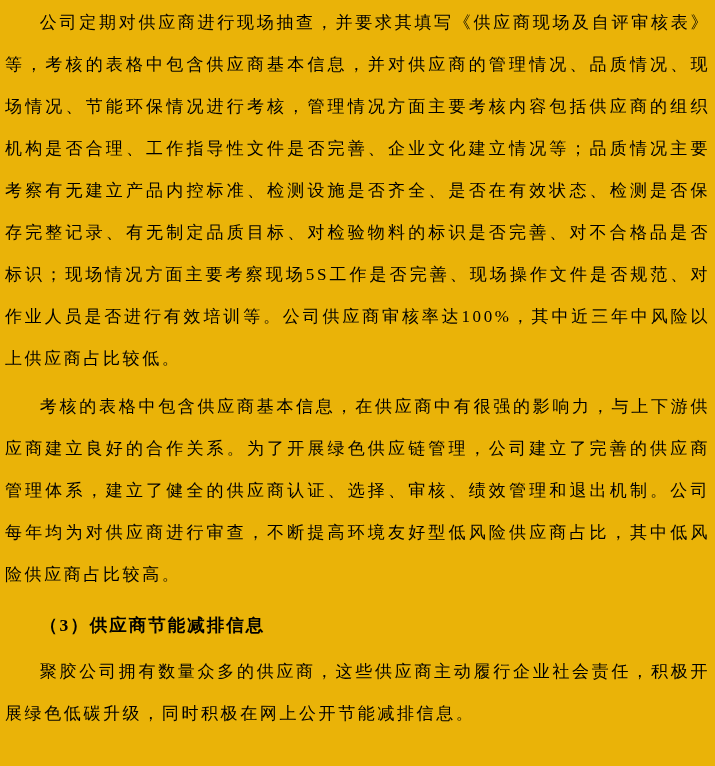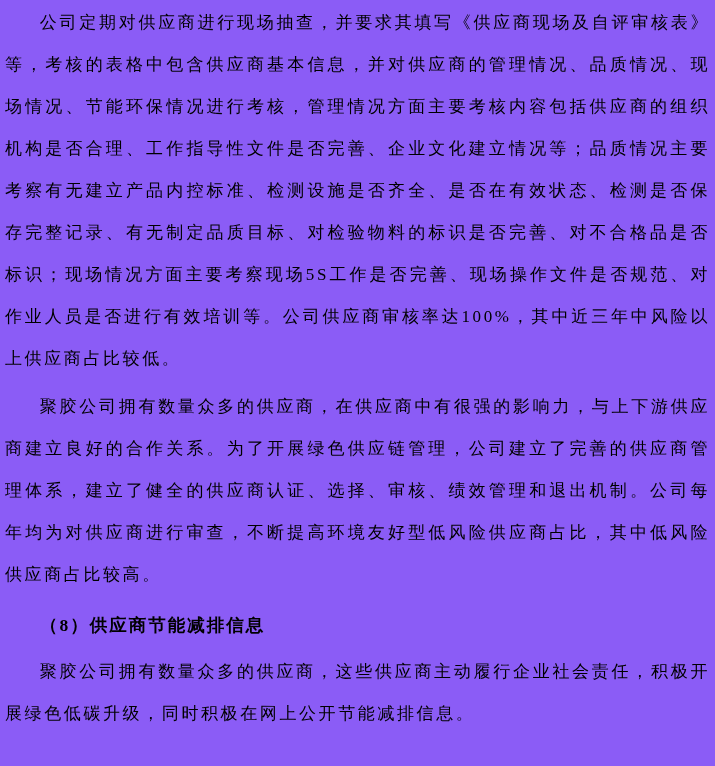--- a/index.html
+++ b/index.html
@@ -12,21 +12,21 @@
     height: 766px;
     overflow: hidden;
     font-family: "Liberation Serif", "DejaVu Serif", serif;
     color: #000000;
   }
   .page {
     box-sizing: border-box;
     width: 715px;
     height: 766px;
     padding: 2px 5px 0 5px;
-    background: #8b5cf6;
+    background: #eab308;
   }
   .body-para {
     margin: 0;
     font-size: 17px;
     line-height: 42px;
     letter-spacing: 2.6px;
     text-align: justify;
     text-indent: 2.05em;
     color: #000000;
   }
@@ -53,19 +53,19 @@
   }
 </style>
 </head>
 <body>
 
 <div class="page">
 
   <p class="body-para">公司定期对供应商进行现场抽查，并要求其填写《供应商现场及自评审核表》等，考核的表格中包含供应商基本信息，并对供应商的管理情况、品质情况、现场情况、节能环保情况进行考核，管理情况方面主要考核内容包括供应商的组织机构是否合理、工作指导性文件是否完善、企业文化建立情况等；品质情况主要考察有无建立产品内控标准、检测设施是否齐全、是否在有效状态、检测是否保存完整记录、有无制定品质目标、对检验物料的标识是否完善、对不合格品是否标识；现场情况方面主要考察现场5S工作是否完善、现场操作文件是否规范、对作业人员是否进行有效培训等。公司供应商审核率达100%，其中近三年中风险以上供应商占比较低。</p>
 
 
-  <p class="body-para para-after-heading">聚胶公司拥有数量众多的供应商，在供应商中有很强的影响力，与上下游供应商建立良好的合作关系。为了开展绿色供应链管理，公司建立了完善的供应商管理体系，建立了健全的供应商认证、选择、审核、绩效管理和退出机制。公司每年均为对供应商进行审查，不断提高环境友好型低风险供应商占比，其中低风险供应商占比较高。</p>
+  <p class="body-para para-after-heading">考核的表格中包含供应商基本信息，在供应商中有很强的影响力，与上下游供应商建立良好的合作关系。为了开展绿色供应链管理，公司建立了完善的供应商管理体系，建立了健全的供应商认证、选择、审核、绩效管理和退出机制。公司每年均为对供应商进行审查，不断提高环境友好型低风险供应商占比，其中低风险供应商占比较高。</p>
 
-  <p class="sub-heading energy">（8）供应商节能减排信息</p>
+  <p class="sub-heading energy">（3）供应商节能减排信息</p>
 
   <p class="body-para para-energy">聚胶公司拥有数量众多的供应商，这些供应商主动履行企业社会责任，积极开展绿色低碳升级，同时积极在网上公开节能减排信息。</p>
 
 </div>
 
 </body></html>

